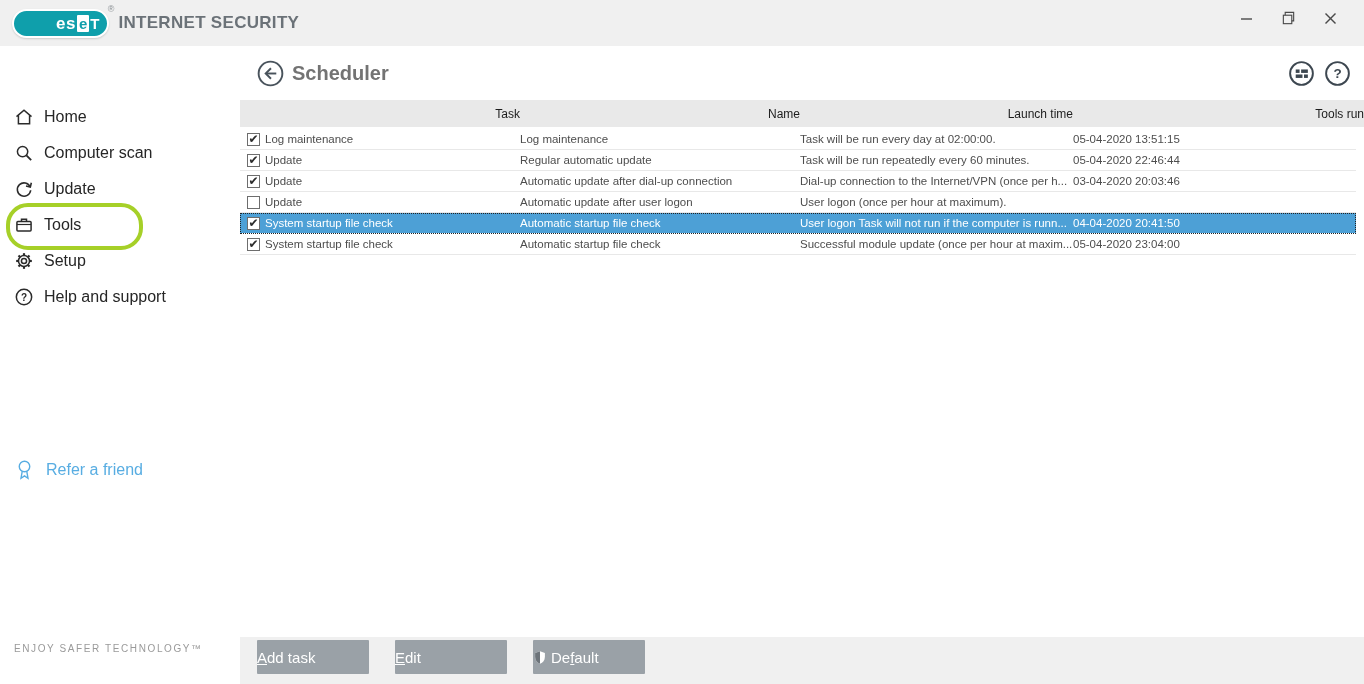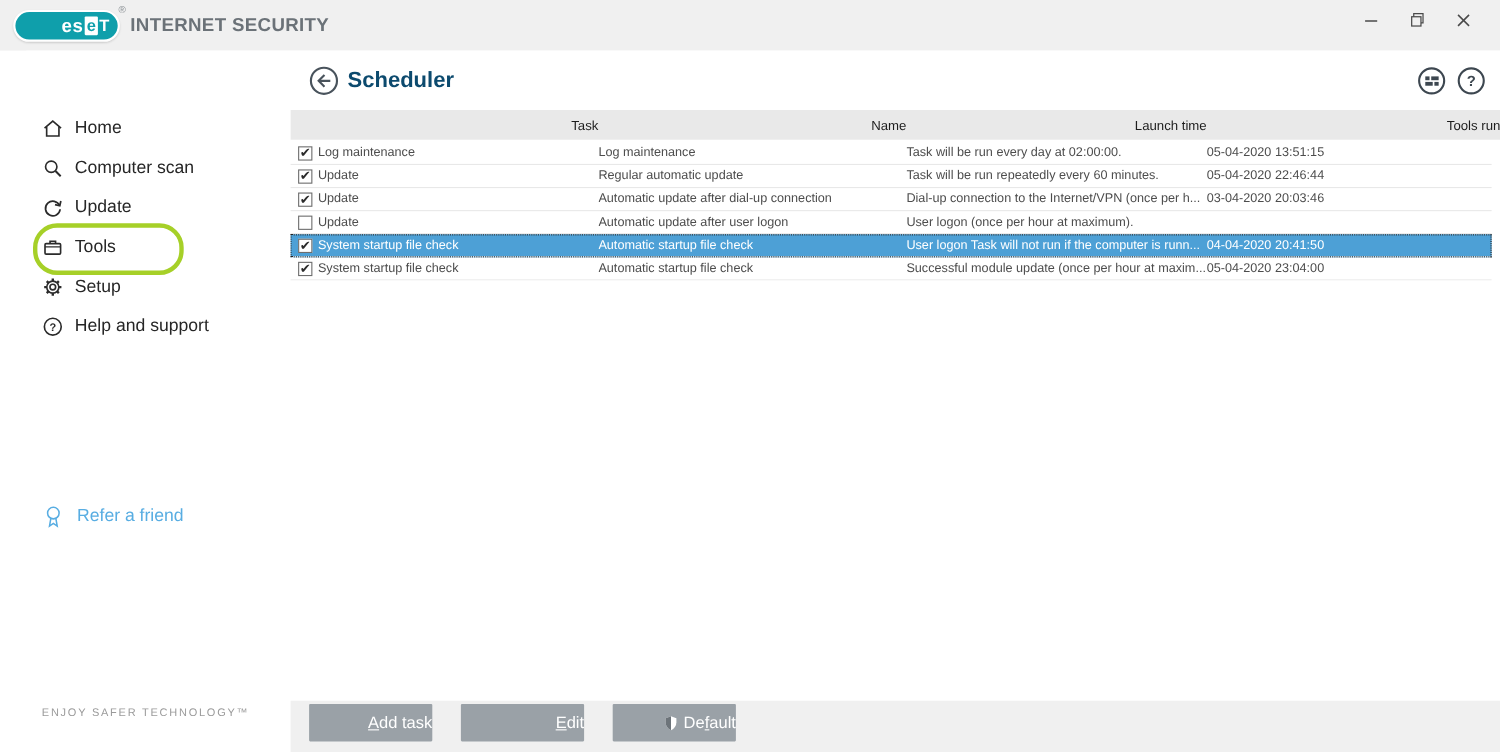--- a/index.html
+++ b/index.html
@@ -14,54 +14,54 @@
   .logo-pill .l-box { background:#fff; color:#0f9fab; font-weight:bold; font-size:15px; line-height:1; padding:1px 2px; margin:0 1px; border-radius:1px; }
   .logo-pill .l-t { color:#fff; font-weight:bold; font-size:15px; line-height:1; }
   .logo-pill .reg { position:absolute; top:-7px; right:-7px; color:#8a9094; font-size:9px; }
   .product { color:#6b7278; font-size:17px; font-weight:bold; letter-spacing:0.3px; margin-left:9px; }
   .win-controls { display:flex; align-items:flex-start; gap:10px; padding-right:18px; height:100%; }
   .win-btn { background:transparent; border:none; width:32px; height:36px; display:flex; align-items:center; justify-content:center; cursor:pointer; color:#4a4a4a; }
   .win-btn svg { display:block; }
 
   
   .main { flex:1; display:flex; min-height:0; }
-  .sidebar { width:240px; flex:none; background:#fff; position:relative;margin-left:24px; }
+  .sidebar { width:240px; flex:none; background:#fff; position:relative; }
   .nav-list { list-style:none; margin-top:53px; }
   .nav-item { height:36px; display:flex; align-items:center; padding-left:14px; cursor:pointer; color:#262626; font-size:16px; }
   .nav-icon { width:20px; height:20px; margin-right:10px; color:#2b2b2b; display:inline-flex; }
   .nav-icon svg { width:20px; height:20px; }
   .nav-item.active .nav-label { font-weight:normal; }
   .annotation { position:absolute; left:6px; top:157px; width:137px; height:47px; border:4px solid #a6d028; border-radius:22px; pointer-events:none; }
   .refer { position:absolute; left:14px; top:412px; display:flex; align-items:center; color:#58ade2; font-size:16px; cursor:pointer; }
   .refer .refer-icon { width:21px; height:23px; margin-right:11px; display:inline-flex; color:#58ade2; }
   .refer .refer-icon svg { width:21px; height:23px; }
   .tagline { position:absolute; left:14px; bottom:30px; color:#9a9a9a; font-size:10px; letter-spacing:1.6px; }
 
   
   .content { flex:1; display:flex; flex-direction:column; min-width:0; background:#fff; }
   .content-header { height:54px; flex:none; display:flex; align-items:center; padding:0 13px 0 17px; }
   .back-btn { width:27px; height:27px; border:none; background:transparent; padding:0; cursor:pointer; color:#49535c; }
   .back-btn svg { width:27px; height:27px; display:block; }
-  .page-title { font-size:20px; font-weight:bold; color:#0c4a6e; margin-left:8px; flex:1; }
+  .page-title { font-size:20px; font-weight:bold; color:#737373; margin-left:8px; flex:1; }
   .header-icons { display:flex; gap:9px; }
   .round-icon-btn { width:27px; height:27px; border:none; background:transparent; padding:0; cursor:pointer; color:#3d4750; }
   .round-icon-btn svg { width:27px; height:27px; display:block; }
 
   
   .thead { height:27px; flex:none; background:#e9e9e9; display:grid; grid-template-columns:273px 280px 273px 1fr; align-items:center; padding-left:7px; font-size:12px; color:#1d1d1d;text-align:right; }
   .tbody { margin-top:2px; }
   .trow { display:grid; grid-template-columns:18px 255px 280px 273px 1fr; align-items:center; height:21px; padding-left:7px; margin-right:8px; border-bottom:1px solid #e8e8e8; font-size:11.5px; color:#4d4d4d; cursor:default; }
   .trow .cell { white-space:nowrap; overflow:hidden; }
   .trow.selected { background:#4da0d6; color:#ffffff; outline:1px dotted #222; outline-offset:-1px; border-bottom-color:#fff; }
   .cb { width:13px; height:13px; background:#fff; border:1px solid #6d6d6d; display:inline-flex; align-items:center; justify-content:center; font-size:12px; line-height:10px; color:#2b2b2b; cursor:pointer; }
   .spacer { flex:1; background:#fff; }
 
   
   .button-bar { height:47px; flex:none; background:#f0f0f0; display:flex; align-items:flex-start; padding:3px 0 0 17px; gap:26px; }
-  .action-btn { width:112px; height:34px; background:#9aa1a7; border:none; color:#fff; font-size:15px; font-family:"Liberation Sans", sans-serif; cursor:pointer; display:flex; align-items:center; justify-content:flex-end; gap:4px; border-radius:1px; }
+  .action-btn { width:112px; height:34px; background:#9aa1a7; border:none; color:#fff; font-size:15px; font-family:"Liberation Sans", sans-serif; cursor:pointer; display:flex; align-items:center; justify-content:flex-start; gap:4px; border-radius:1px; }
   .action-btn .mn { text-decoration:underline; }
   .shield { width:14px; height:15px; display:inline-flex; }
   .shield svg { width:14px; height:15px; }
 </style>
 </head>
 <body>
 
 <div class="window">
 
   <header class="topbar">

